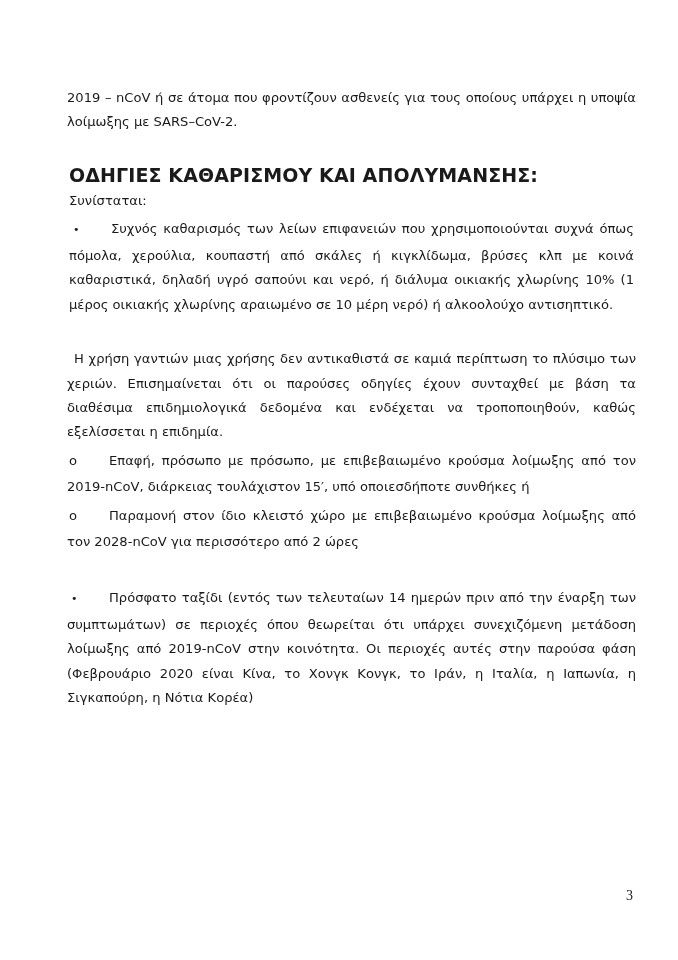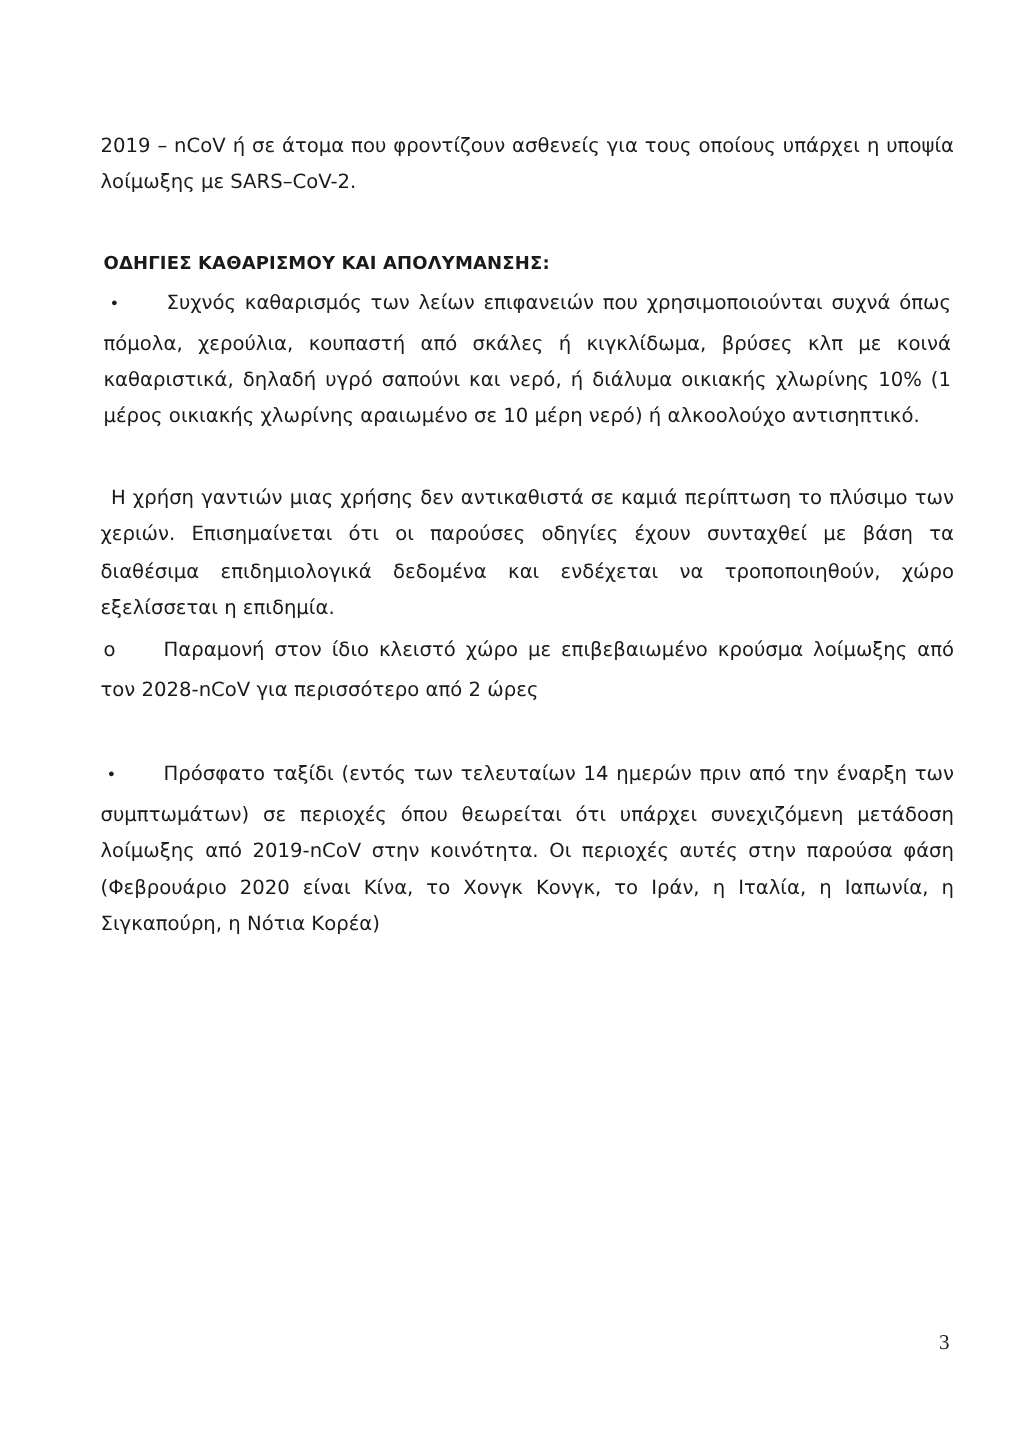--- a/index.html
+++ b/index.html
@@ -30,21 +30,21 @@
     }
     .p {
       text-align: justify;
       text-align-last: left;
     }
     .indent { text-indent: 7px; }
     .gap-sm { height: 24px; }
     .gap-md { height: 26px; }
     .heading {
       font-weight: bold;
-      font-size: 12px;
+      font-size: 19px;
       letter-spacing: 0.1px;
     }
     .item {
       position: relative;
       text-align: justify;
       text-align-last: left;
     }
     .item .marker {
       display: inline-block;
       width: 36px;
@@ -71,31 +71,35 @@
 
 <div class="page">
   <div class="content">
 
     <p class="p">2019 – nCoV ή σε άτομα που φροντίζουν ασθενείς για τους οποίους υπάρχει η υποψία λοίμωξης με SARS–CoV-2.</p>
 
     <div class="gap-sm"></div>
 
     <section>
       <p class="heading">ΟΔΗΓΙΕΣ ΚΑΘΑΡΙΣΜΟΥ ΚΑΙ ΑΠΟΛΥΜΑΝΣΗΣ:</p>
+      <p>Συνίσταται:</p>
 
       <div class="item">
         <span class="marker bullet">•</span><span>Συχνός καθαρισμός των λείων επιφανειών που χρησιμοποιούνται συχνά όπως πόμολα, χερούλια, κουπαστή από σκάλες ή κιγκλίδωμα, βρύσες κλπ με κοινά καθαριστικά, δηλαδή υγρό σαπούνι και νερό, ή διάλυμα οικιακής χλωρίνης 10% (1 μέρος οικιακής χλωρίνης αραιωμένο σε 10 μέρη νερό) ή αλκοολούχο αντισηπτικό.</span>
       </div>
     </section>
 
     <div class="gap-md"></div>
 
-    <p class="p indent">Η χρήση γαντιών μιας χρήσης δεν αντικαθιστά σε καμιά περίπτωση το πλύσιμο των χεριών. Επισημαίνεται ότι οι παρούσες οδηγίες έχουν συνταχθεί με βάση τα διαθέσιμα επιδημιολογικά δεδομένα και ενδέχεται να τροποποιηθούν, χώρο εξελίσσεται η επιδημία.</p>
+    <p class="p indent">Η χρήση γαντιών μιας χρήσης δεν αντικαθιστά σε καμιά περίπτωση το πλύσιμο των χεριών. Επισημαίνεται ότι οι παρούσες οδηγίες έχουν συνταχθεί με βάση τα διαθέσιμα επιδημιολογικά δεδομένα και ενδέχεται να τροποποιηθούν, καθώς εξελίσσεται η επιδημία.</p>
 
 
+    <div class="item">
+      <span class="marker circle">o</span><span>Επαφή, πρόσωπο με πρόσωπο, με επιβεβαιωμένο κρούσμα λοίμωξης από τον 2019-nCoV, διάρκειας τουλάχιστον 15′, υπό οποιεσδήποτε συνθήκες ή</span>
+    </div>
     <div class="item">
       <span class="marker circle">o</span><span>Παραμονή στον ίδιο κλειστό χώρο με επιβεβαιωμένο κρούσμα λοίμωξης από τον 2028-nCoV για περισσότερο από 2 ώρες</span>
     </div>
 
     <div class="gap-md"></div>
 
 
     <div class="item">
       <span class="marker bullet">•</span><span>Πρόσφατο ταξίδι (εντός των τελευταίων 14 ημερών πριν από την έναρξη των συμπτωμάτων) σε περιοχές όπου θεωρείται ότι υπάρχει συνεχιζόμενη μετάδοση λοίμωξης από 2019-nCoV στην κοινότητα. Οι περιοχές αυτές στην παρούσα φάση (Φεβρουάριο 2020 είναι Κίνα, το Χονγκ Κονγκ, το Ιράν, η Ιταλία, η Ιαπωνία, η Σιγκαπούρη, η Νότια Κορέα)</span>
     </div>

